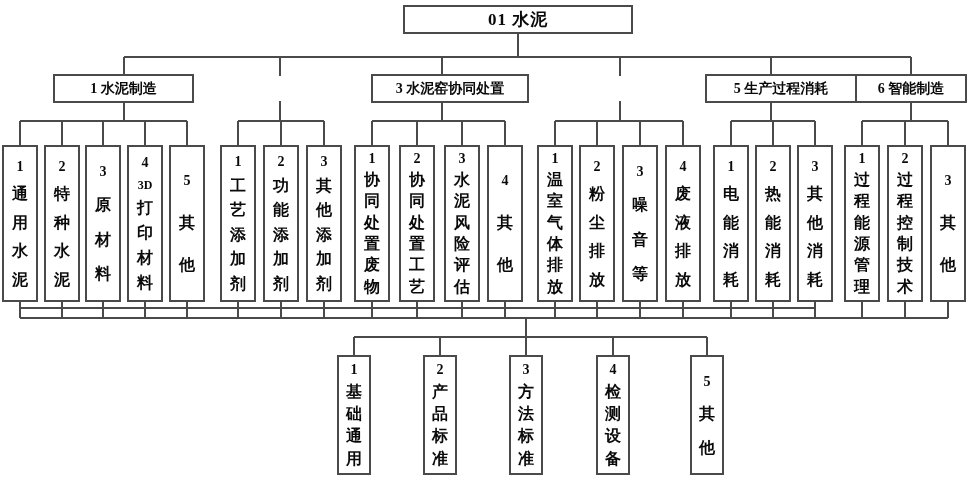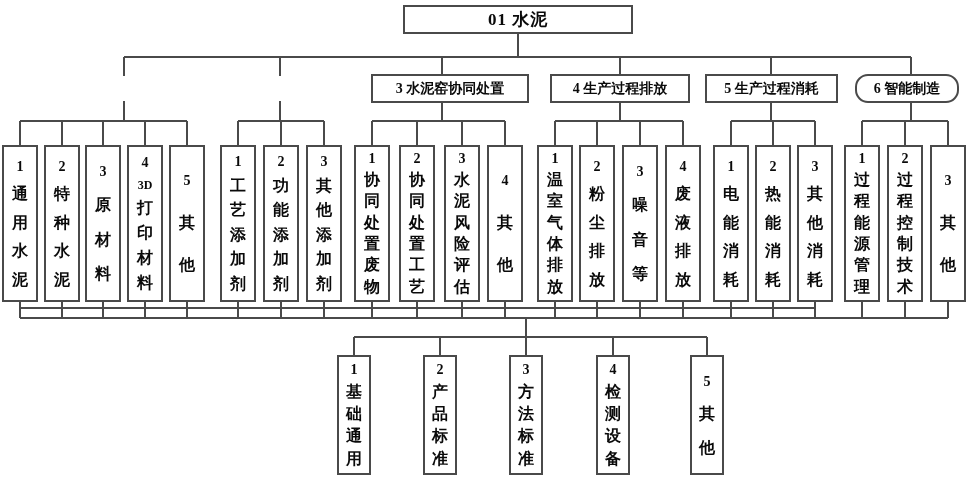--- a/index.html
+++ b/index.html
@@ -113,24 +113,24 @@
       <line x1="354" y1="337" x2="707" y2="337" stroke="#4a4a4a" stroke-width="1.7" shape-rendering="crispEdges"></line>
       <line x1="354" y1="337" x2="354" y2="357" stroke="#4a4a4a" stroke-width="1.7" shape-rendering="crispEdges"></line>
       <line x1="440" y1="337" x2="440" y2="357" stroke="#4a4a4a" stroke-width="1.7" shape-rendering="crispEdges"></line>
       <line x1="526" y1="337" x2="526" y2="357" stroke="#4a4a4a" stroke-width="1.7" shape-rendering="crispEdges"></line>
       <line x1="613" y1="337" x2="613" y2="357" stroke="#4a4a4a" stroke-width="1.7" shape-rendering="crispEdges"></line>
       <line x1="707" y1="337" x2="707" y2="357" stroke="#4a4a4a" stroke-width="1.7" shape-rendering="crispEdges"></line>
     </svg>
 
   <div class="box top" style="border-color: rgb(74, 74, 74); background: rgb(255, 255, 255);">01 水泥</div>
 
+  <div class="box header" id="h0" style="left: 53px; width: 141px; border-color: rgb(74, 74, 74); background: rgb(255, 255, 255);">1 水泥制造</div>
   <div class="box header" id="h2" style="left: 371px; width: 158px; border-color: rgb(74, 74, 74); background: rgb(255, 255, 255);">3 水泥窑协同处置</div>
-  <div class="box header" id="h3" style="left: 550px; width: 140px; border-color: rgb(74, 74, 74); background: rgb(255, 255, 255);">4 生产过程排放</div>
-  <div class="box header" id="h4" style="left: 705px; width: 133px; border-color: rgb(74, 74, 74); background: rgb(255, 255, 255);">5 生产过程消耗</div>
-  <div class="box header" id="h5" style="left: 855px; width: 104px; border-color: rgb(74, 74, 74); background: rgb(255, 255, 255); border-radius: 13px;">6 智能制造</div>
+  <div class="box header" id="h4" style="left: 705px; width: 152px; border-color: rgb(74, 74, 74); background: rgb(255, 255, 255);">5 生产过程消耗</div>
+  <div class="box header" id="h5" style="left: 855px; width: 112px; border-color: rgb(74, 74, 74); background: rgb(255, 255, 255);">6 智能制造</div>
 <div class="box vbox" style="left: 2px; top: 145px; width: 36px; height: 157px; border-color: rgb(74, 74, 74); background: rgb(255, 255, 255);">
       <span class="num">1</span>
       <span class="ln">通</span>
       <span class="ln">用</span>
       <span class="ln">水</span>
       <span class="ln">泥</span>
     </div>
     <div class="box vbox" style="left: 44px; top: 145px; width: 36px; height: 157px; border-color: rgb(74, 74, 74); background: rgb(255, 255, 255);">
       <span class="num">2</span>
       <span class="ln">特</span>

